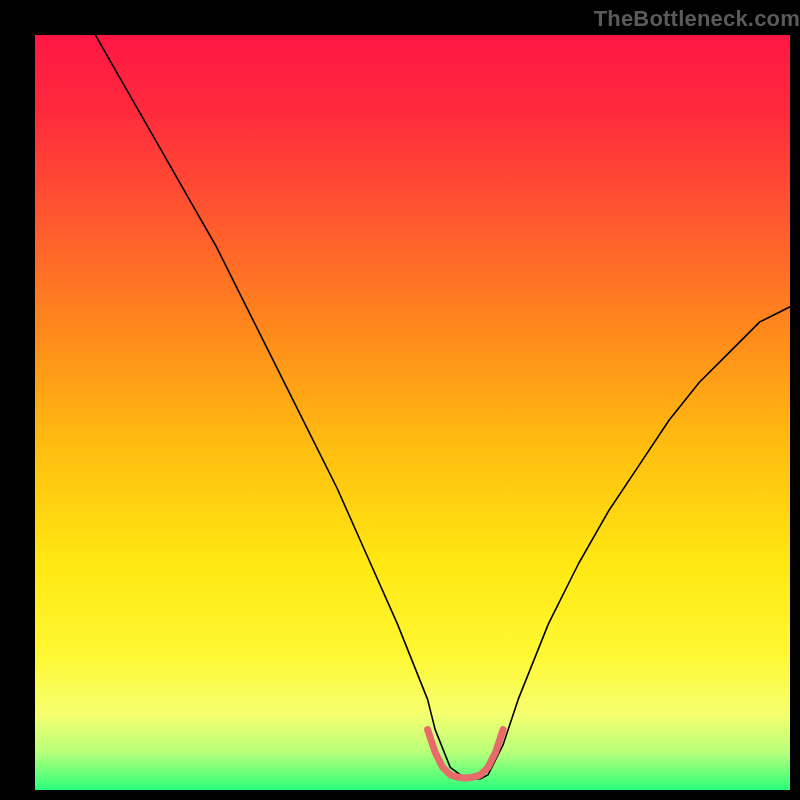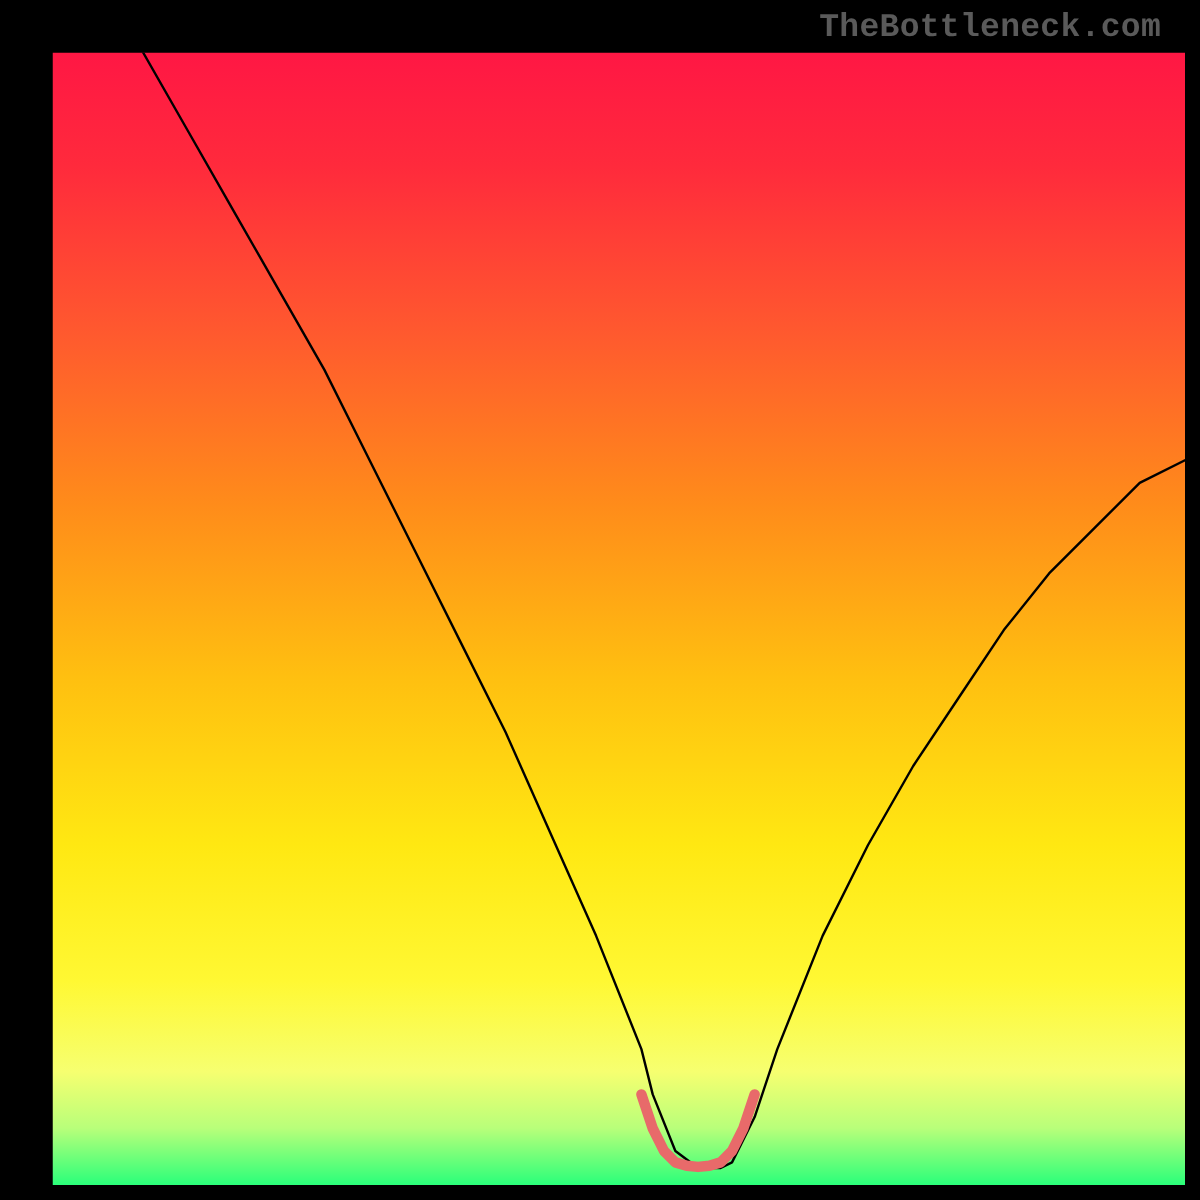--- a/index.html
+++ b/index.html
@@ -12,26 +12,25 @@
   }
   .frame {
     position: relative;
     width: 800px;
     height: 800px;
     background: #000;
   }
   .attribution {
     position: absolute;
     top: 6px;
-    right: 26px;
+    right: 0;
     color: #5a5a5a;
     font-size: 22px;
     font-weight: 600;
     letter-spacing: 0.2px;
-    font-family: Liberation Mono, monospace;
   }
   .plot-wrap {
     position: absolute;
     left: 35px;
     top: 35px;
     width: 755px;
     height: 755px;
   }
   svg { display: block; }
 </style>

